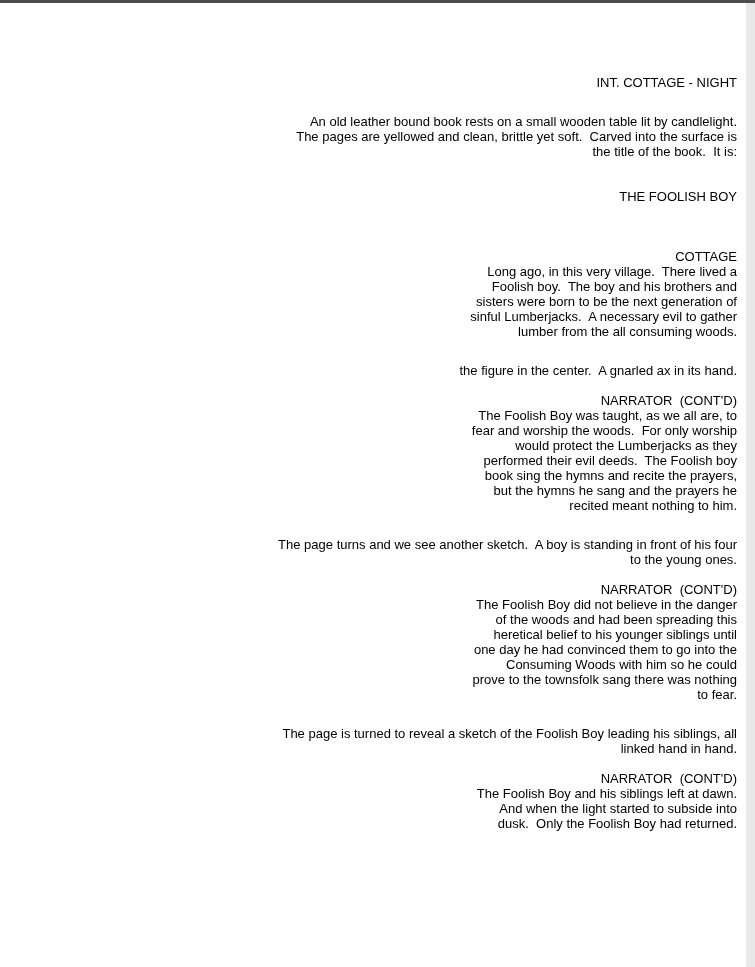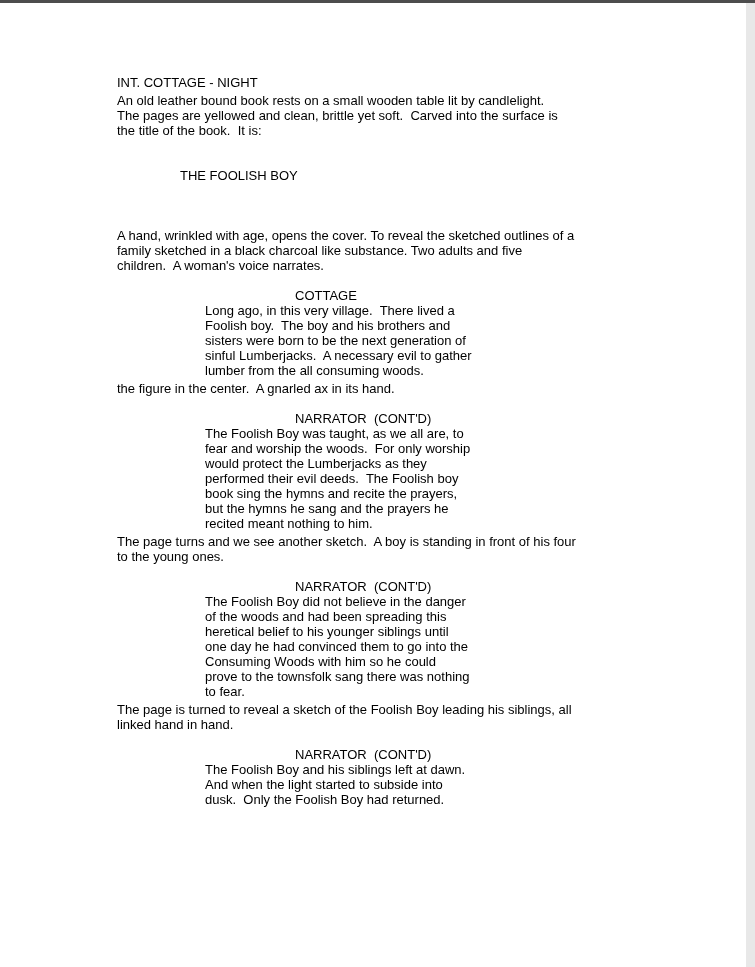--- a/index.html
+++ b/index.html
@@ -1,15 +1,15 @@
 <!DOCTYPE html>
 <html><head>
 <meta charset="utf-8">
 <style>
-  * { margin: 0; padding: 0; box-sizing: border-box; }
+  * { margin: 0; padding: 0; box-sizing: border-box; text-align: right; }
   html, body {
     width: 755px; height: 967px;
     background: #ffffff;
     font-family: "Liberation Sans", sans-serif;
   }
   .screen {
     position: relative;
     width: 755px; height: 967px;
     background: #ffffff;
     overflow: hidden;
@@ -28,21 +28,21 @@
   }
   .script {
     position: absolute;
     top: 75px; left: 117px;
     width: 620px;
     font-size: 13px;
     line-height: 15px;
     color: #000000;
   }
   .line { white-space: pre; }
-  .block { margin-top: 3px; }
+  .block { margin-top: 24px; }
   .block:first-child { margin-top: 0; }
   .block.title {
     margin-top: 30px;
     margin-bottom: 45px;
     font-weight: normal;
     padding-left: 63px;
   }
   .block.dialogue { margin-top: 15px; }
   .dialogue .line { padding-left: 88px; }
   .dialogue .character-cue { padding-left: 178px; }
@@ -57,25 +57,20 @@
       <div class="block scene_heading">
         <div class="line">INT. COTTAGE - NIGHT</div>
       </div>
       <div class="block action">
         <div class="line">An old leather bound book rests on a small wooden table lit by candlelight.</div>
         <div class="line">The pages are yellowed and clean, brittle yet soft.  Carved into the surface is</div>
         <div class="line">the title of the book.  It is:</div>
       </div>
       <div class="block title">
         <div class="line">THE FOOLISH BOY</div>
-      </div>
-      <div class="block action">
-        <div class="line">A hand, wrinkled with age, opens the cover. To reveal the sketched outlines of a</div>
-        <div class="line">family sketched in a black charcoal like substance. Two adults and five</div>
-        <div class="line">children.  A woman's voice narrates.</div>
       </div>
       <div class="block dialogue">
         <div class="line character-cue">COTTAGE</div>
         <div class="line">Long ago, in this very village.  There lived a</div>
         <div class="line">Foolish boy.  The boy and his brothers and</div>
         <div class="line">sisters were born to be the next generation of</div>
         <div class="line">sinful Lumberjacks.  A necessary evil to gather</div>
         <div class="line">lumber from the all consuming woods.</div>
       </div>
       <div class="block action">

